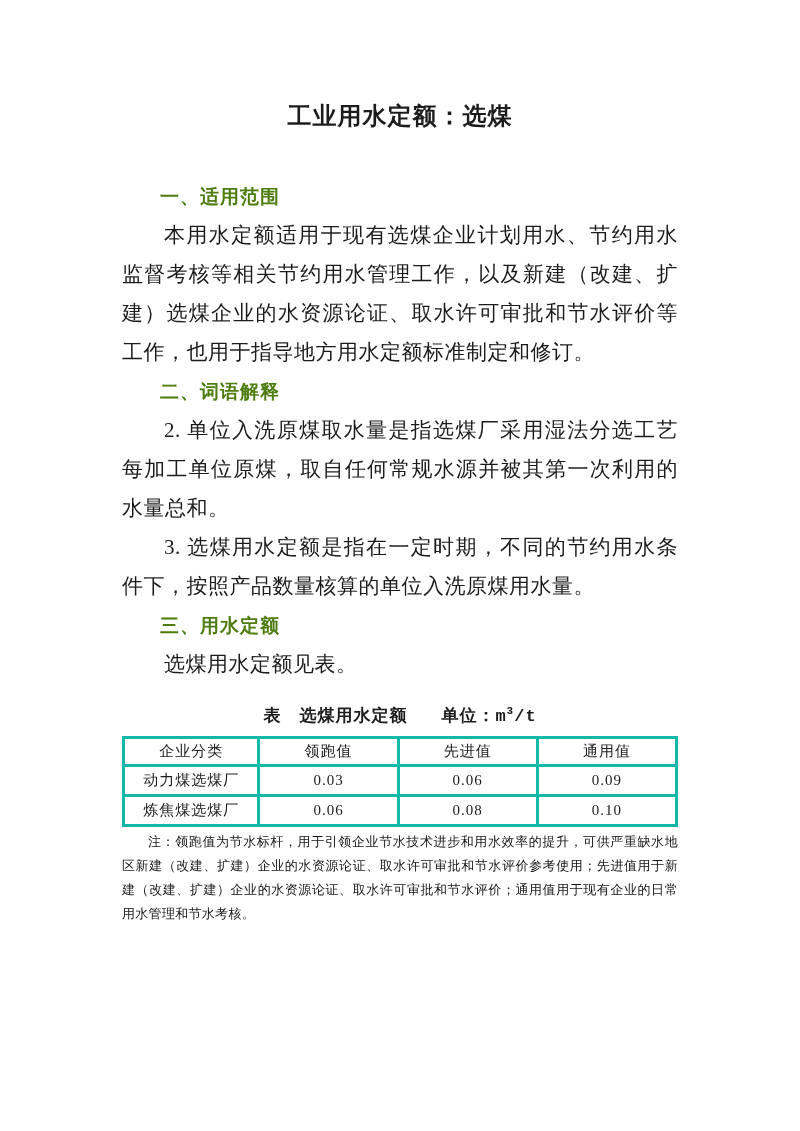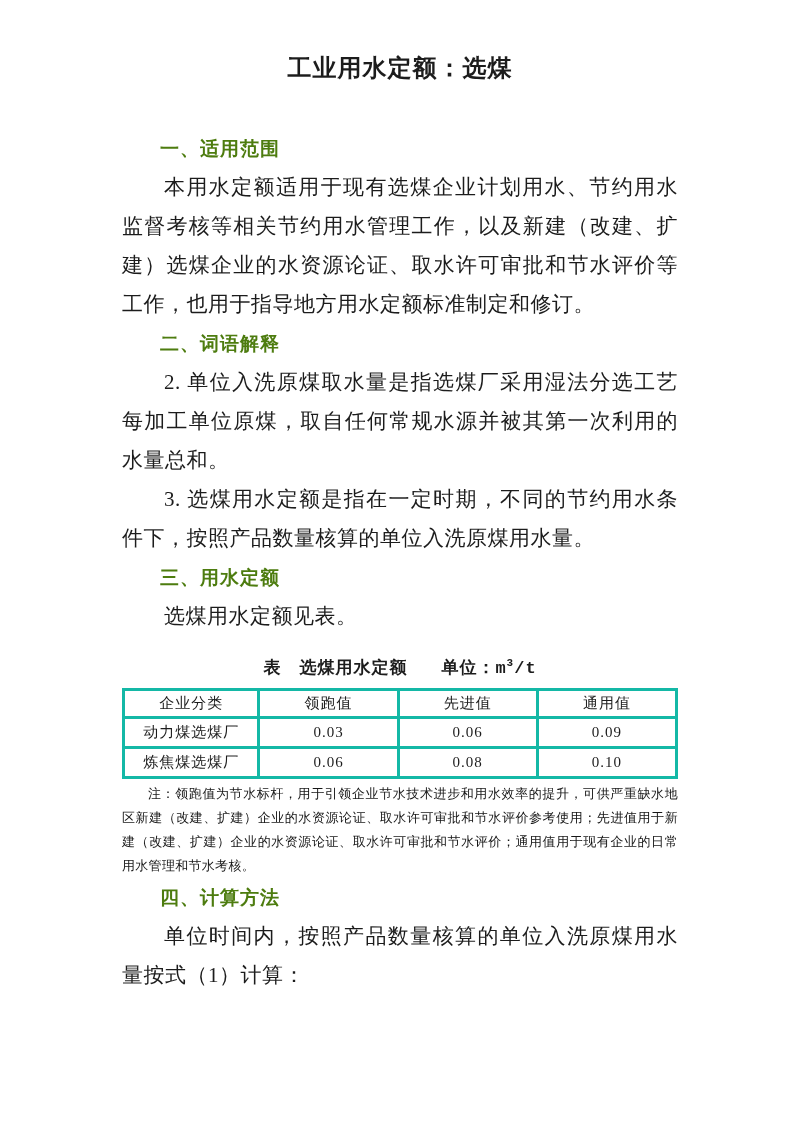--- a/index.html
+++ b/index.html
@@ -2,21 +2,21 @@
 <html lang="zh"><head>
 <meta charset="utf-8">
 <style>
   html,body{margin:0;padding:0;background:#ffffff;}
   .page{
     position:relative;
     width:800px;height:1131px;
     margin:0 auto;
     background:#ffffff;
     box-sizing:border-box;
-    padding:48px 122px 0 122px;
+    padding:96px 122px 0 122px;
     color:#1c1c1c;
     font-family:"Liberation Serif","DejaVu Serif",serif;
     overflow:hidden;
   }
   .doc-title{
     margin:0;
     font-size:24px;
     font-weight:bold;
     line-height:41px;
     text-align:center;
@@ -149,19 +149,15 @@
           <td>0.06</td>
           <td>0.08</td>
           <td>0.10</td>
         </tr>
       </tbody>
     </table>
 
     <p class="note-p">注：领跑值为节水标杆，用于引领企业节水技术进步和用水效率的提升，可供严重缺水地区新建（改建、扩建）企业的水资源论证、取水许可审批和节水评价参考使用；先进值用于新建（改建、扩建）企业的水资源论证、取水许可审批和节水评价；通用值用于现有企业的日常用水管理和节水考核。</p>
   </section>
 
-  <section>
-    <h2 class="sec-h">四、计算方法</h2>
-    <p class="body-p">单位时间内，按照产品数量核算的单位入洗原煤用水量按式（1）计算：</p>
-  </section>
 
 
 </div>
 
 </body></html>

